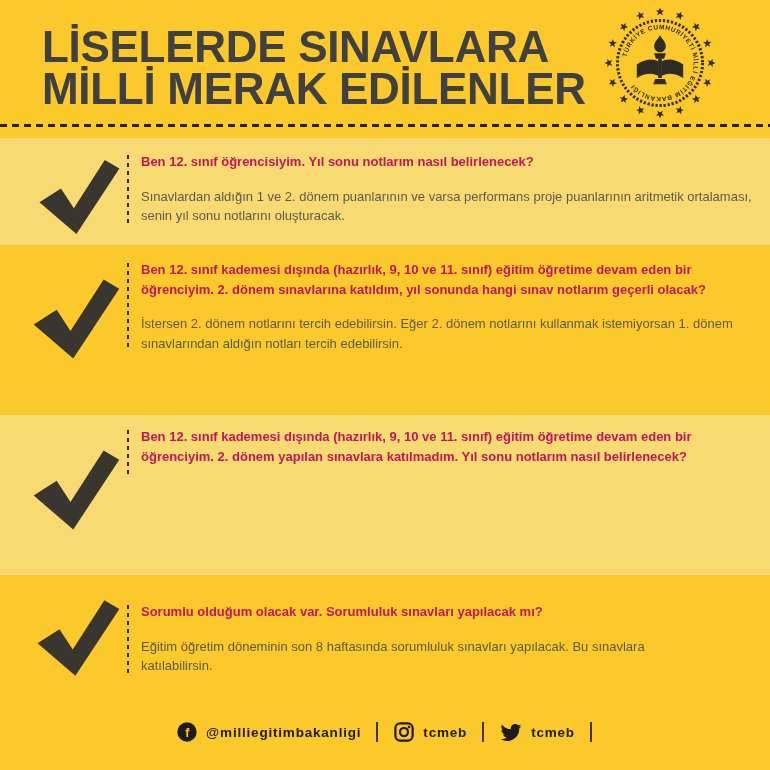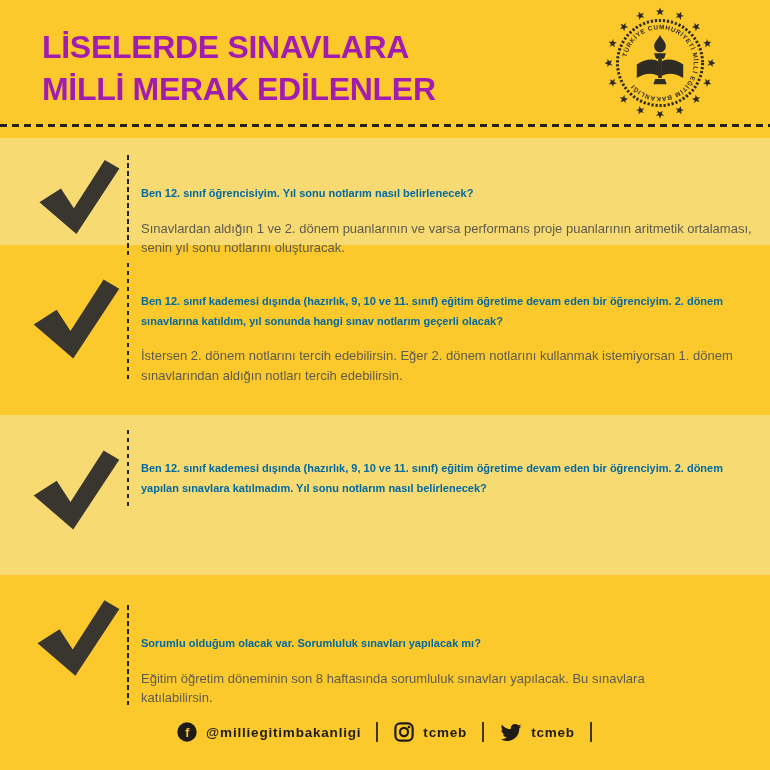--- a/index.html
+++ b/index.html
@@ -3,40 +3,40 @@
 <meta charset="utf-8">
 <style>
   * { margin:0; padding:0; box-sizing:border-box; }
   body { font-family:"Liberation Sans", sans-serif; background:#777; }
   .page {
     position:relative; width:770px; height:770px; overflow:hidden;
     background:#FCC92D; color:#2B2822;
   }
   
   .title { position:absolute; left:42px; top:26px; font-weight:bold;
-    font-size:32px; line-height:42px; letter-spacing:-0.3px; color:#a21caf; }
+    font-size:44px; line-height:42px; letter-spacing:-0.3px; color:#404040; }
   .logo { position:absolute; left:602px; top:5px; width:116px; height:116px; }
   .dashed-hr { position:absolute; left:0; top:124px; width:770px; height:3px;
     background:repeating-linear-gradient(90deg,#26231E 0 7px,transparent 7px 12px); }
   
   .band { position:absolute; left:0; width:770px; background:#F7DA71; }
   .band.b1 { top:138px; height:107px; }
   .band.b2 { top:415px; height:160px; }
   
   .check { position:absolute; }
   .k1 { left:36px; top:157px; width:86px; height:80px; }
   .k2 { left:30px; top:276px; width:92px; height:86px; }
   .k3 { left:30px; top:447px; width:92px; height:86px; }
   .k4 { left:34px; top:597px; width:88px; height:82px; }
   .content { position:absolute; left:141px; width:620px; }
   .c1 { top:152px; } .c2 { top:260px; } .c3 { top:427px; } .c4 { top:602px; }
   .content::before { content:""; position:absolute; left:-14px; top:3px; bottom:3px; width:2px;
     background:repeating-linear-gradient(180deg,#26231E 0 4.5px,transparent 4.5px 8px); }
-  .question { font-size:11px; font-weight:bold; line-height:19.5px;
-    color:#0369a1; margin-bottom:15px; max-width:618px;margin-top:32px; }
+  .question { font-size:13px; font-weight:bold; line-height:19.5px;
+    color:#be185d; margin-bottom:15px; max-width:618px; }
   .answer { font-size:13px; line-height:19.5px; color:#5D5B50; max-width:618px; }
   .c4 .answer { max-width:575px; }
   
   .footer { position:absolute; left:0; top:711px; width:770px; height:42px;
     display:flex; align-items:center; justify-content:center; gap:13px; }
   .soc { display:flex; align-items:center; gap:8px; font-size:13.5px;
     letter-spacing:0.8px; color:#1F1C17; font-weight:bold; white-space:nowrap; }
   .soc svg { display:block; }
   .vdiv { width:2px; height:20px; background:#1F1C17; opacity:0.85; margin:0 2px; }
 </style>

